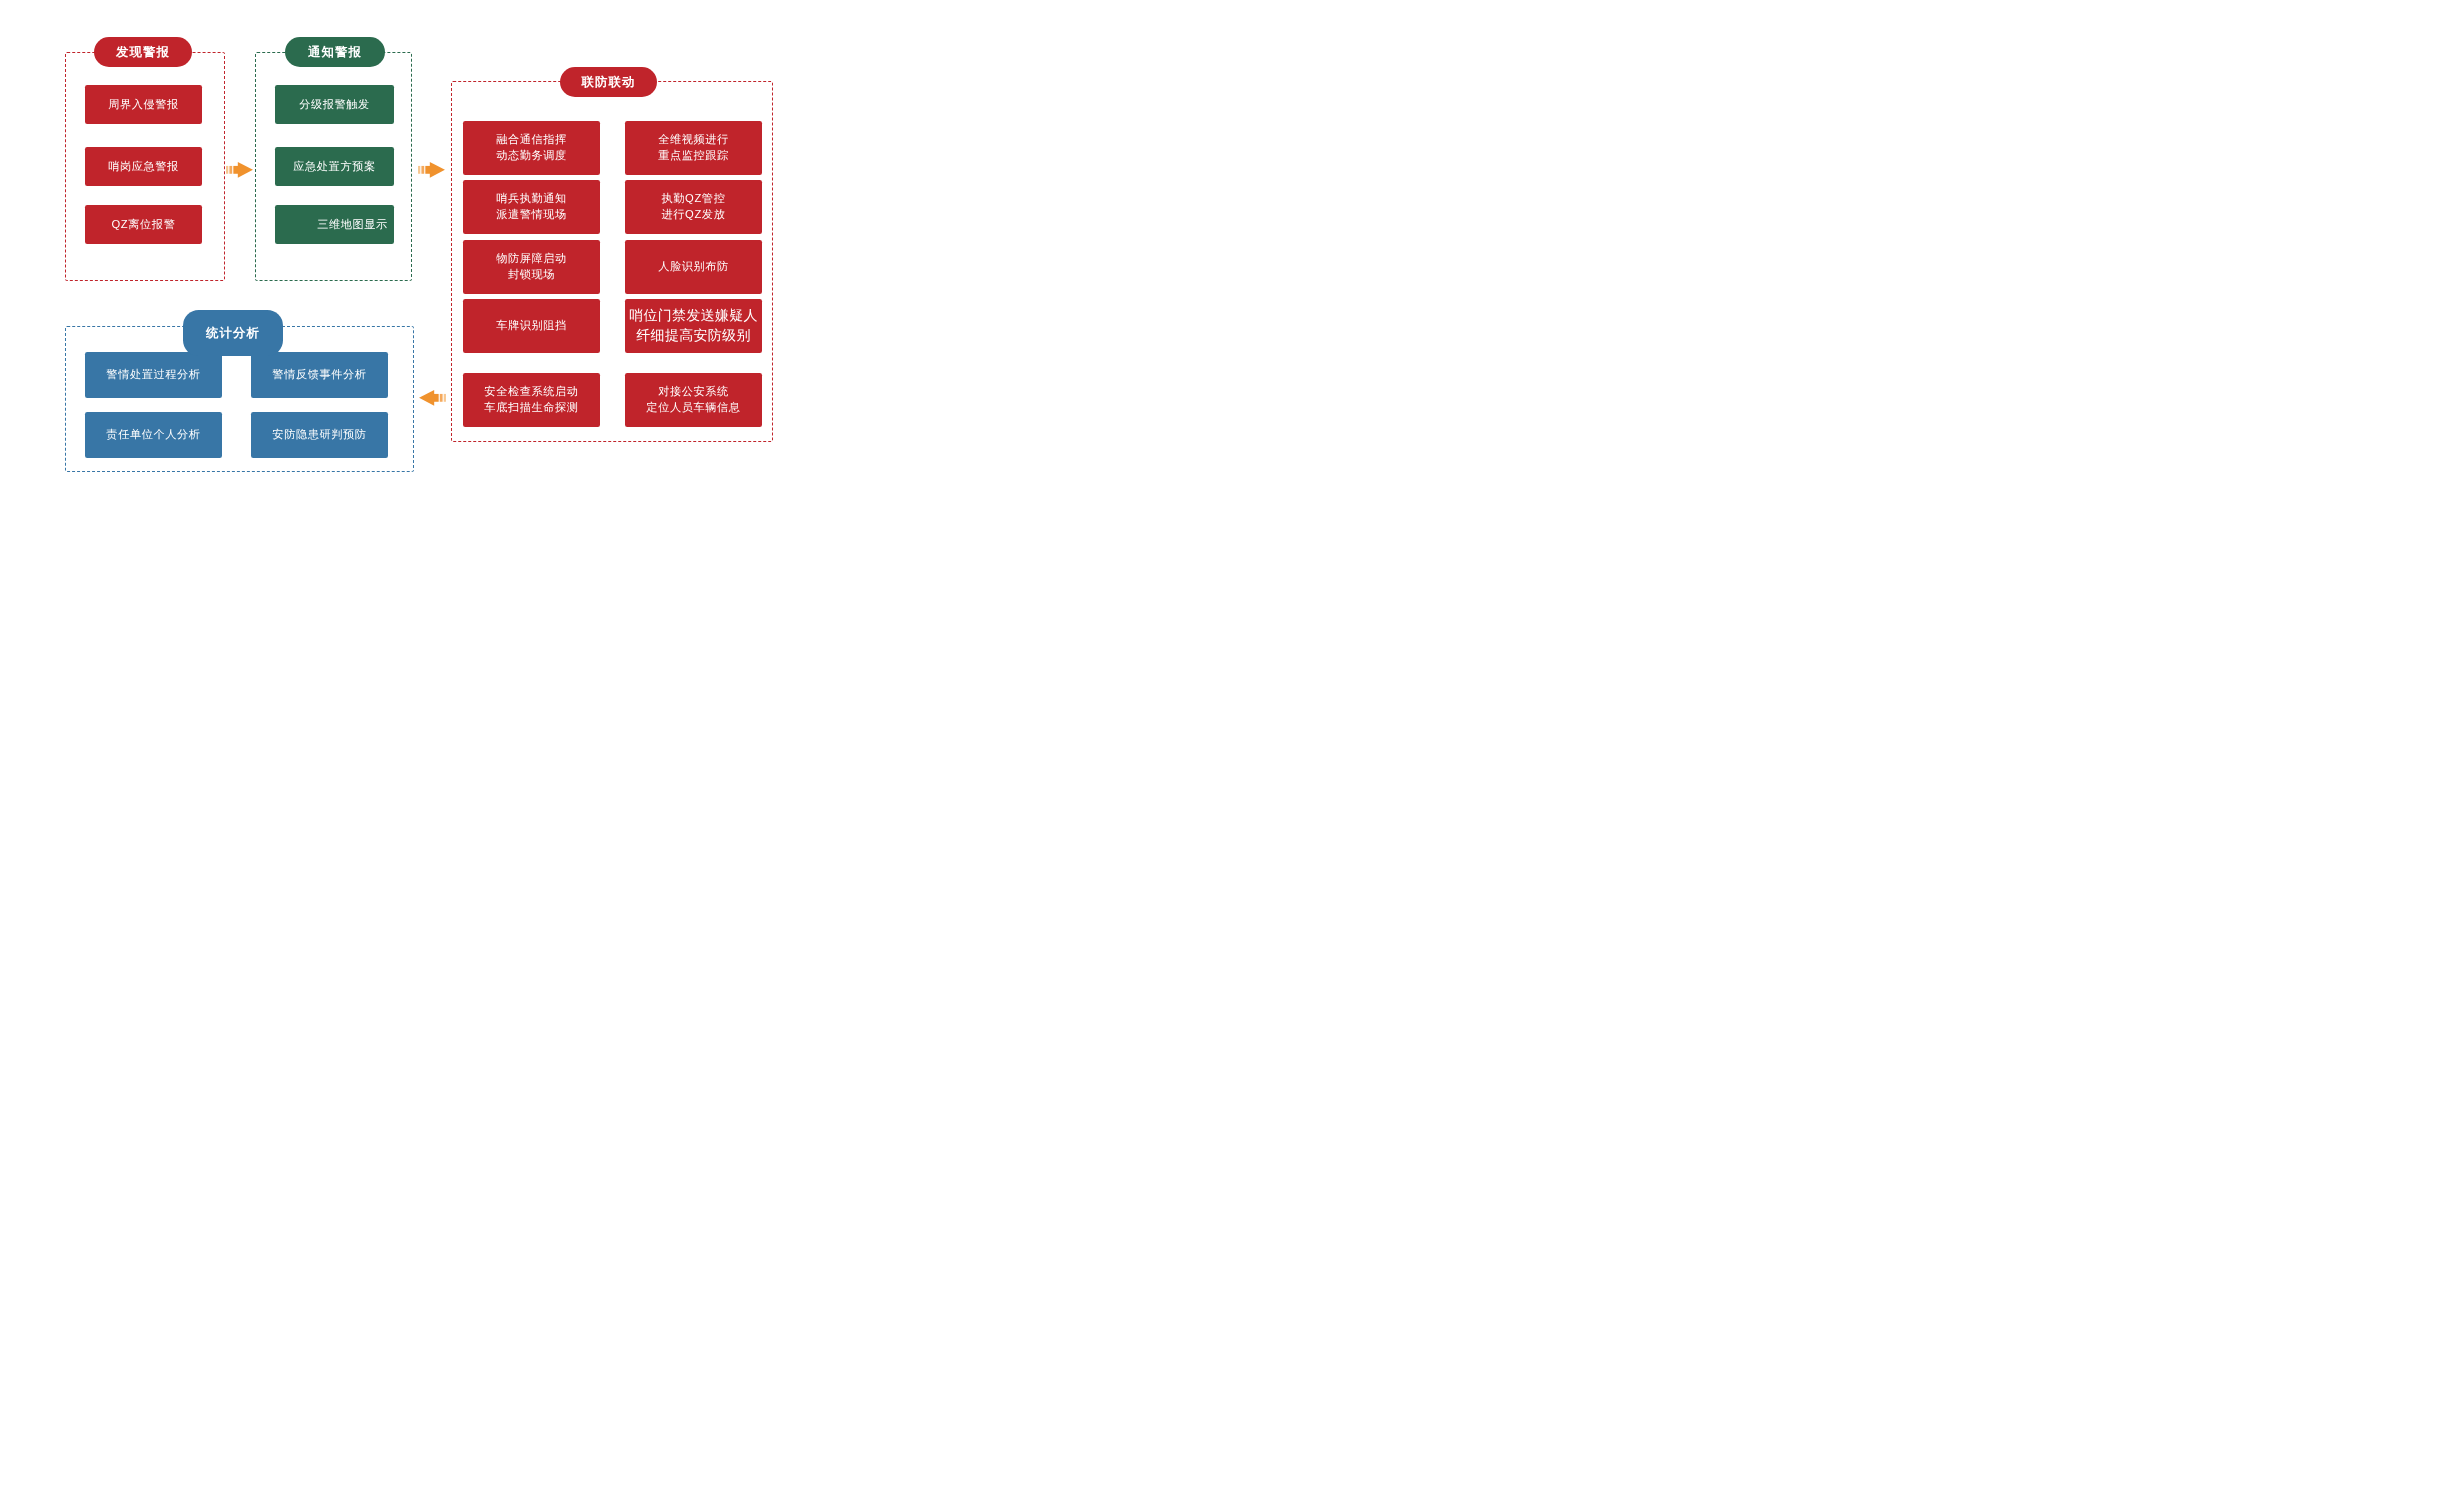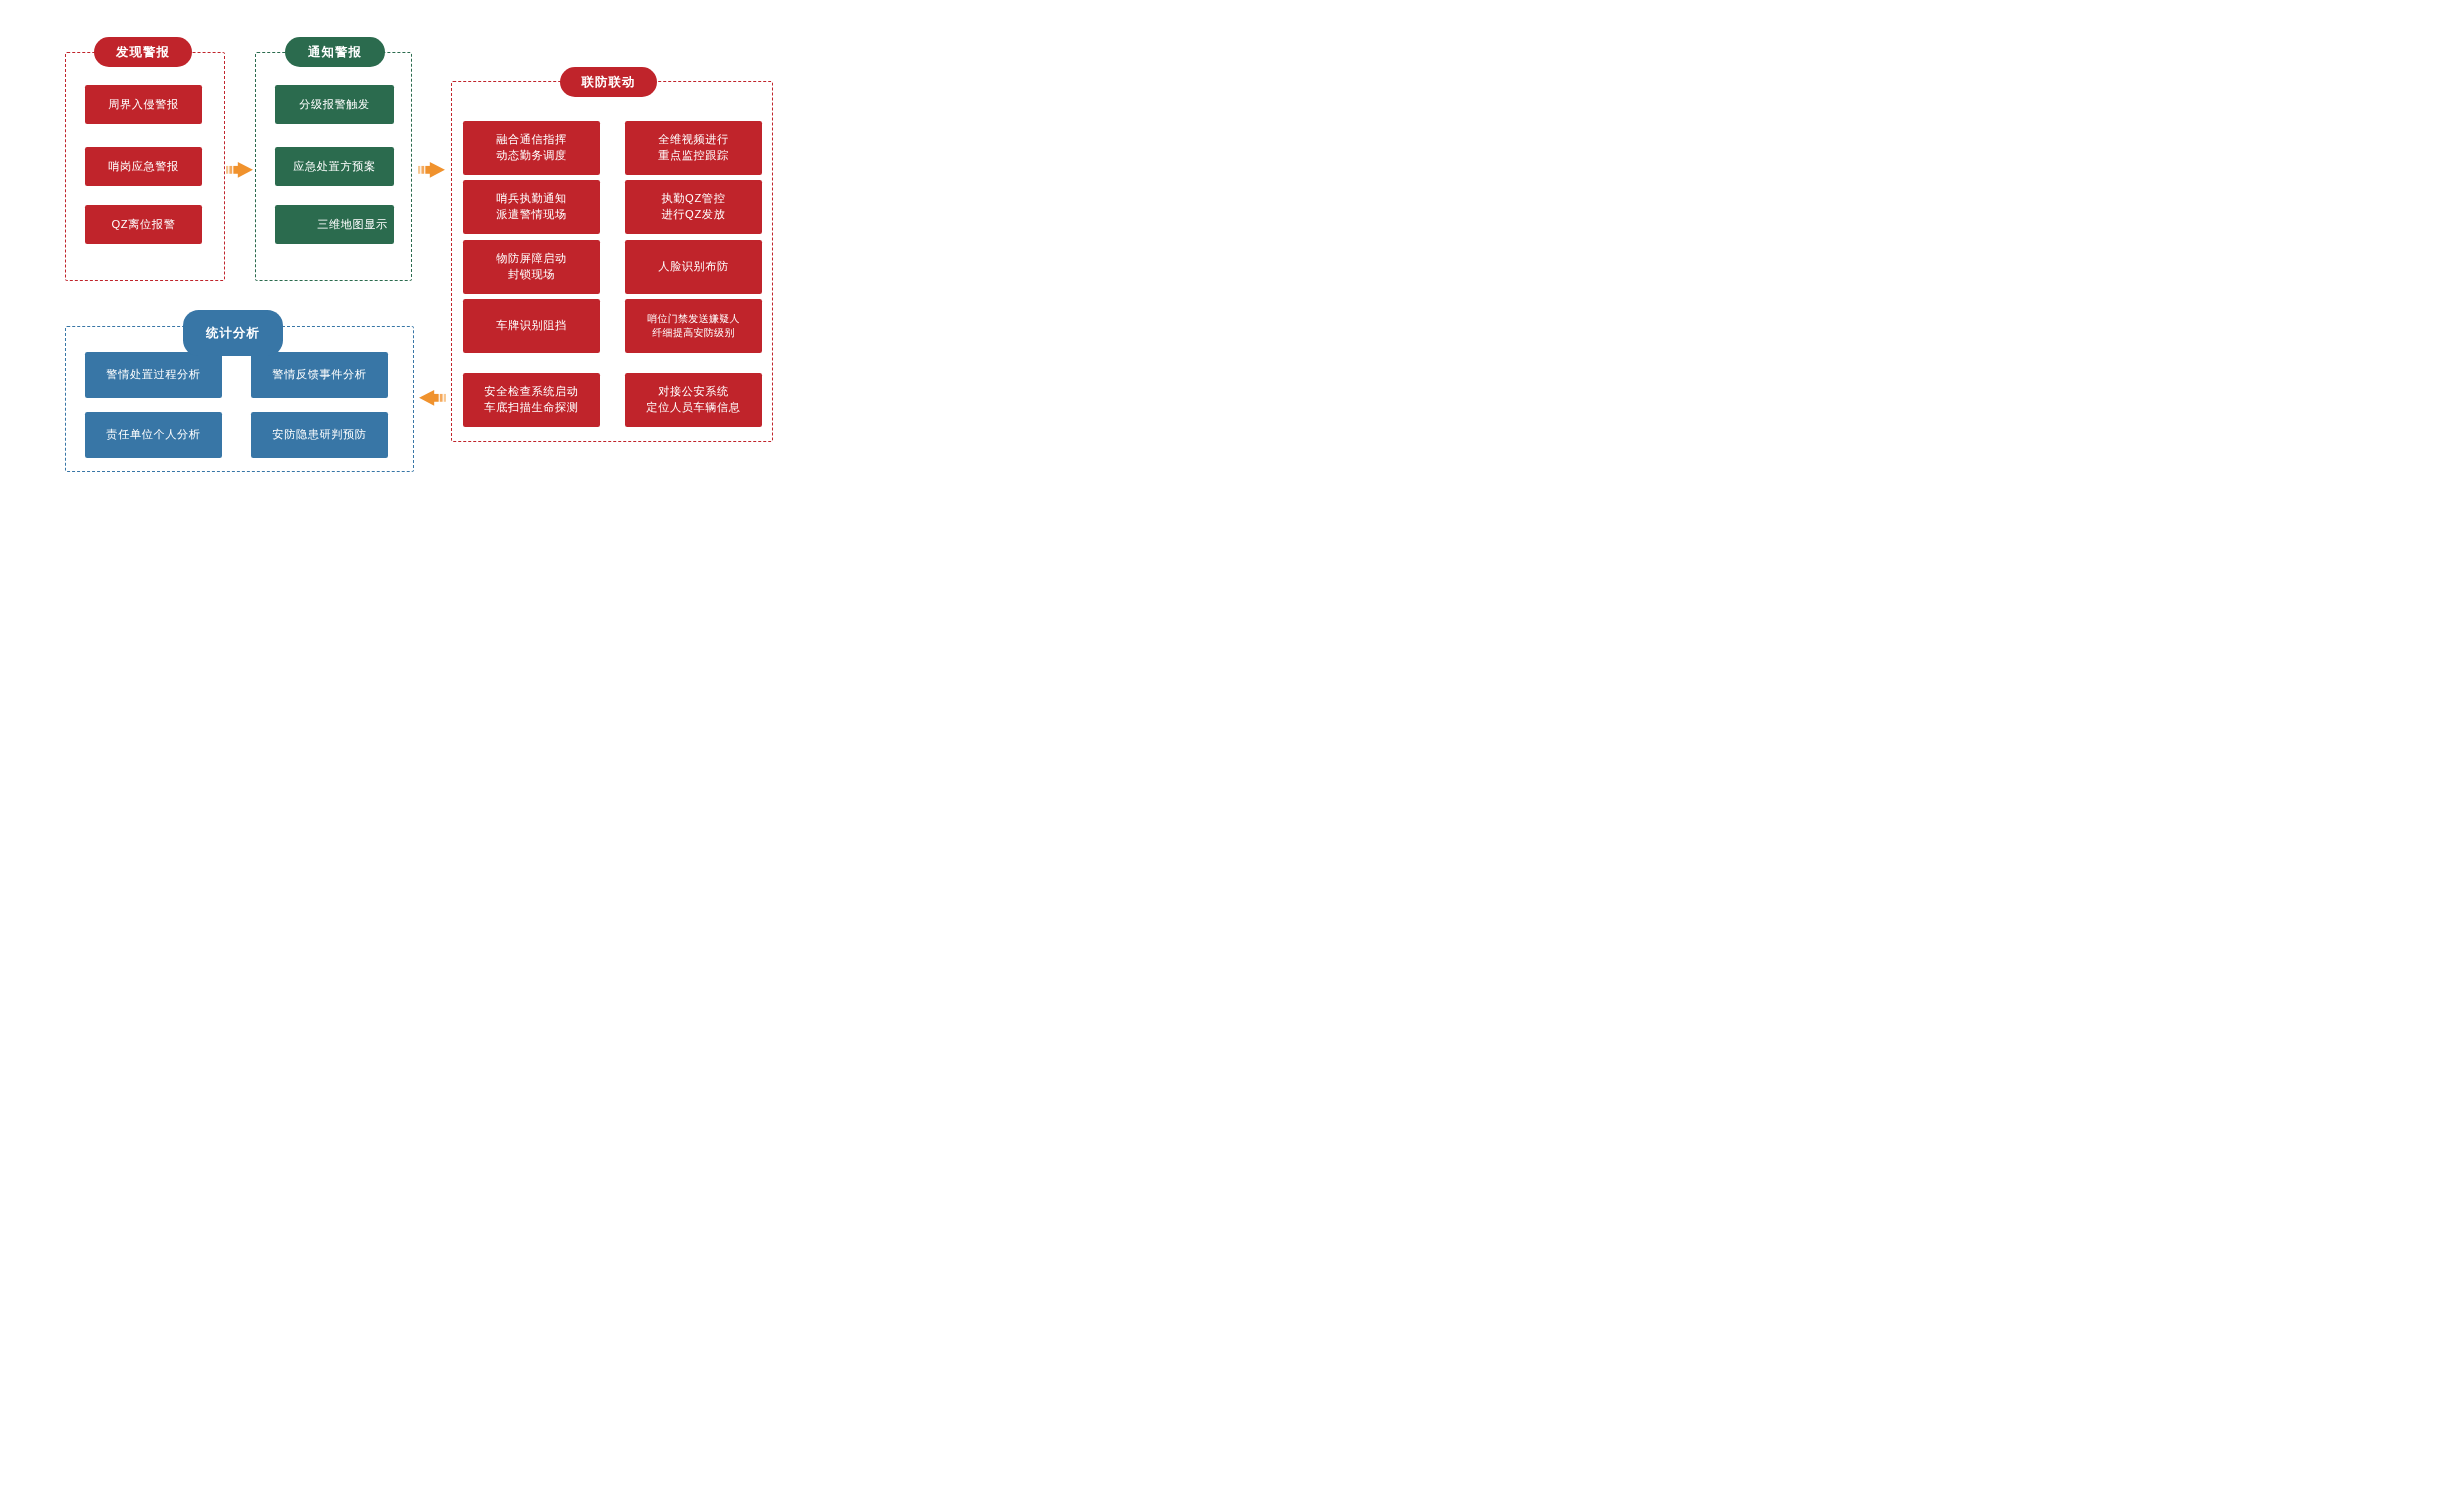--- a/index.html
+++ b/index.html
@@ -54,21 +54,21 @@
   #disc-0{top:85px;} #disc-1{top:147px;} #disc-2{top:205px;}
 
   
   .noti{left:275px;width:119px;height:39px;}
   #noti-0{top:85px;} #noti-1{top:147px;} #noti-2{top:205px;padding-left:36px;}
 
   
   .joint{width:137px;height:54px;}
   .jcolA{left:463px;} .jcolB{left:625px;}
   .jrow0{top:121px;} .jrow1{top:180px;} .jrow2{top:240px;} .jrow3{top:299px;} .jrow4{top:373px;}
-  .joint.small{font-size:10px;letter-spacing:0.3px;}
+  .joint.small{font-size:14px;letter-spacing:0.3px;}
 
   
   .stat{width:137px;height:46px;}
   .scolA{left:85px;} .scolB{left:251px;}
   .srow0{top:352px;} .srow1{top:412px;}
 
   
   #arrow-1{left:226px;top:162px;}
   #arrow-2{left:418px;top:162px;}
   #arrow-3{left:419px;top:390px;}

